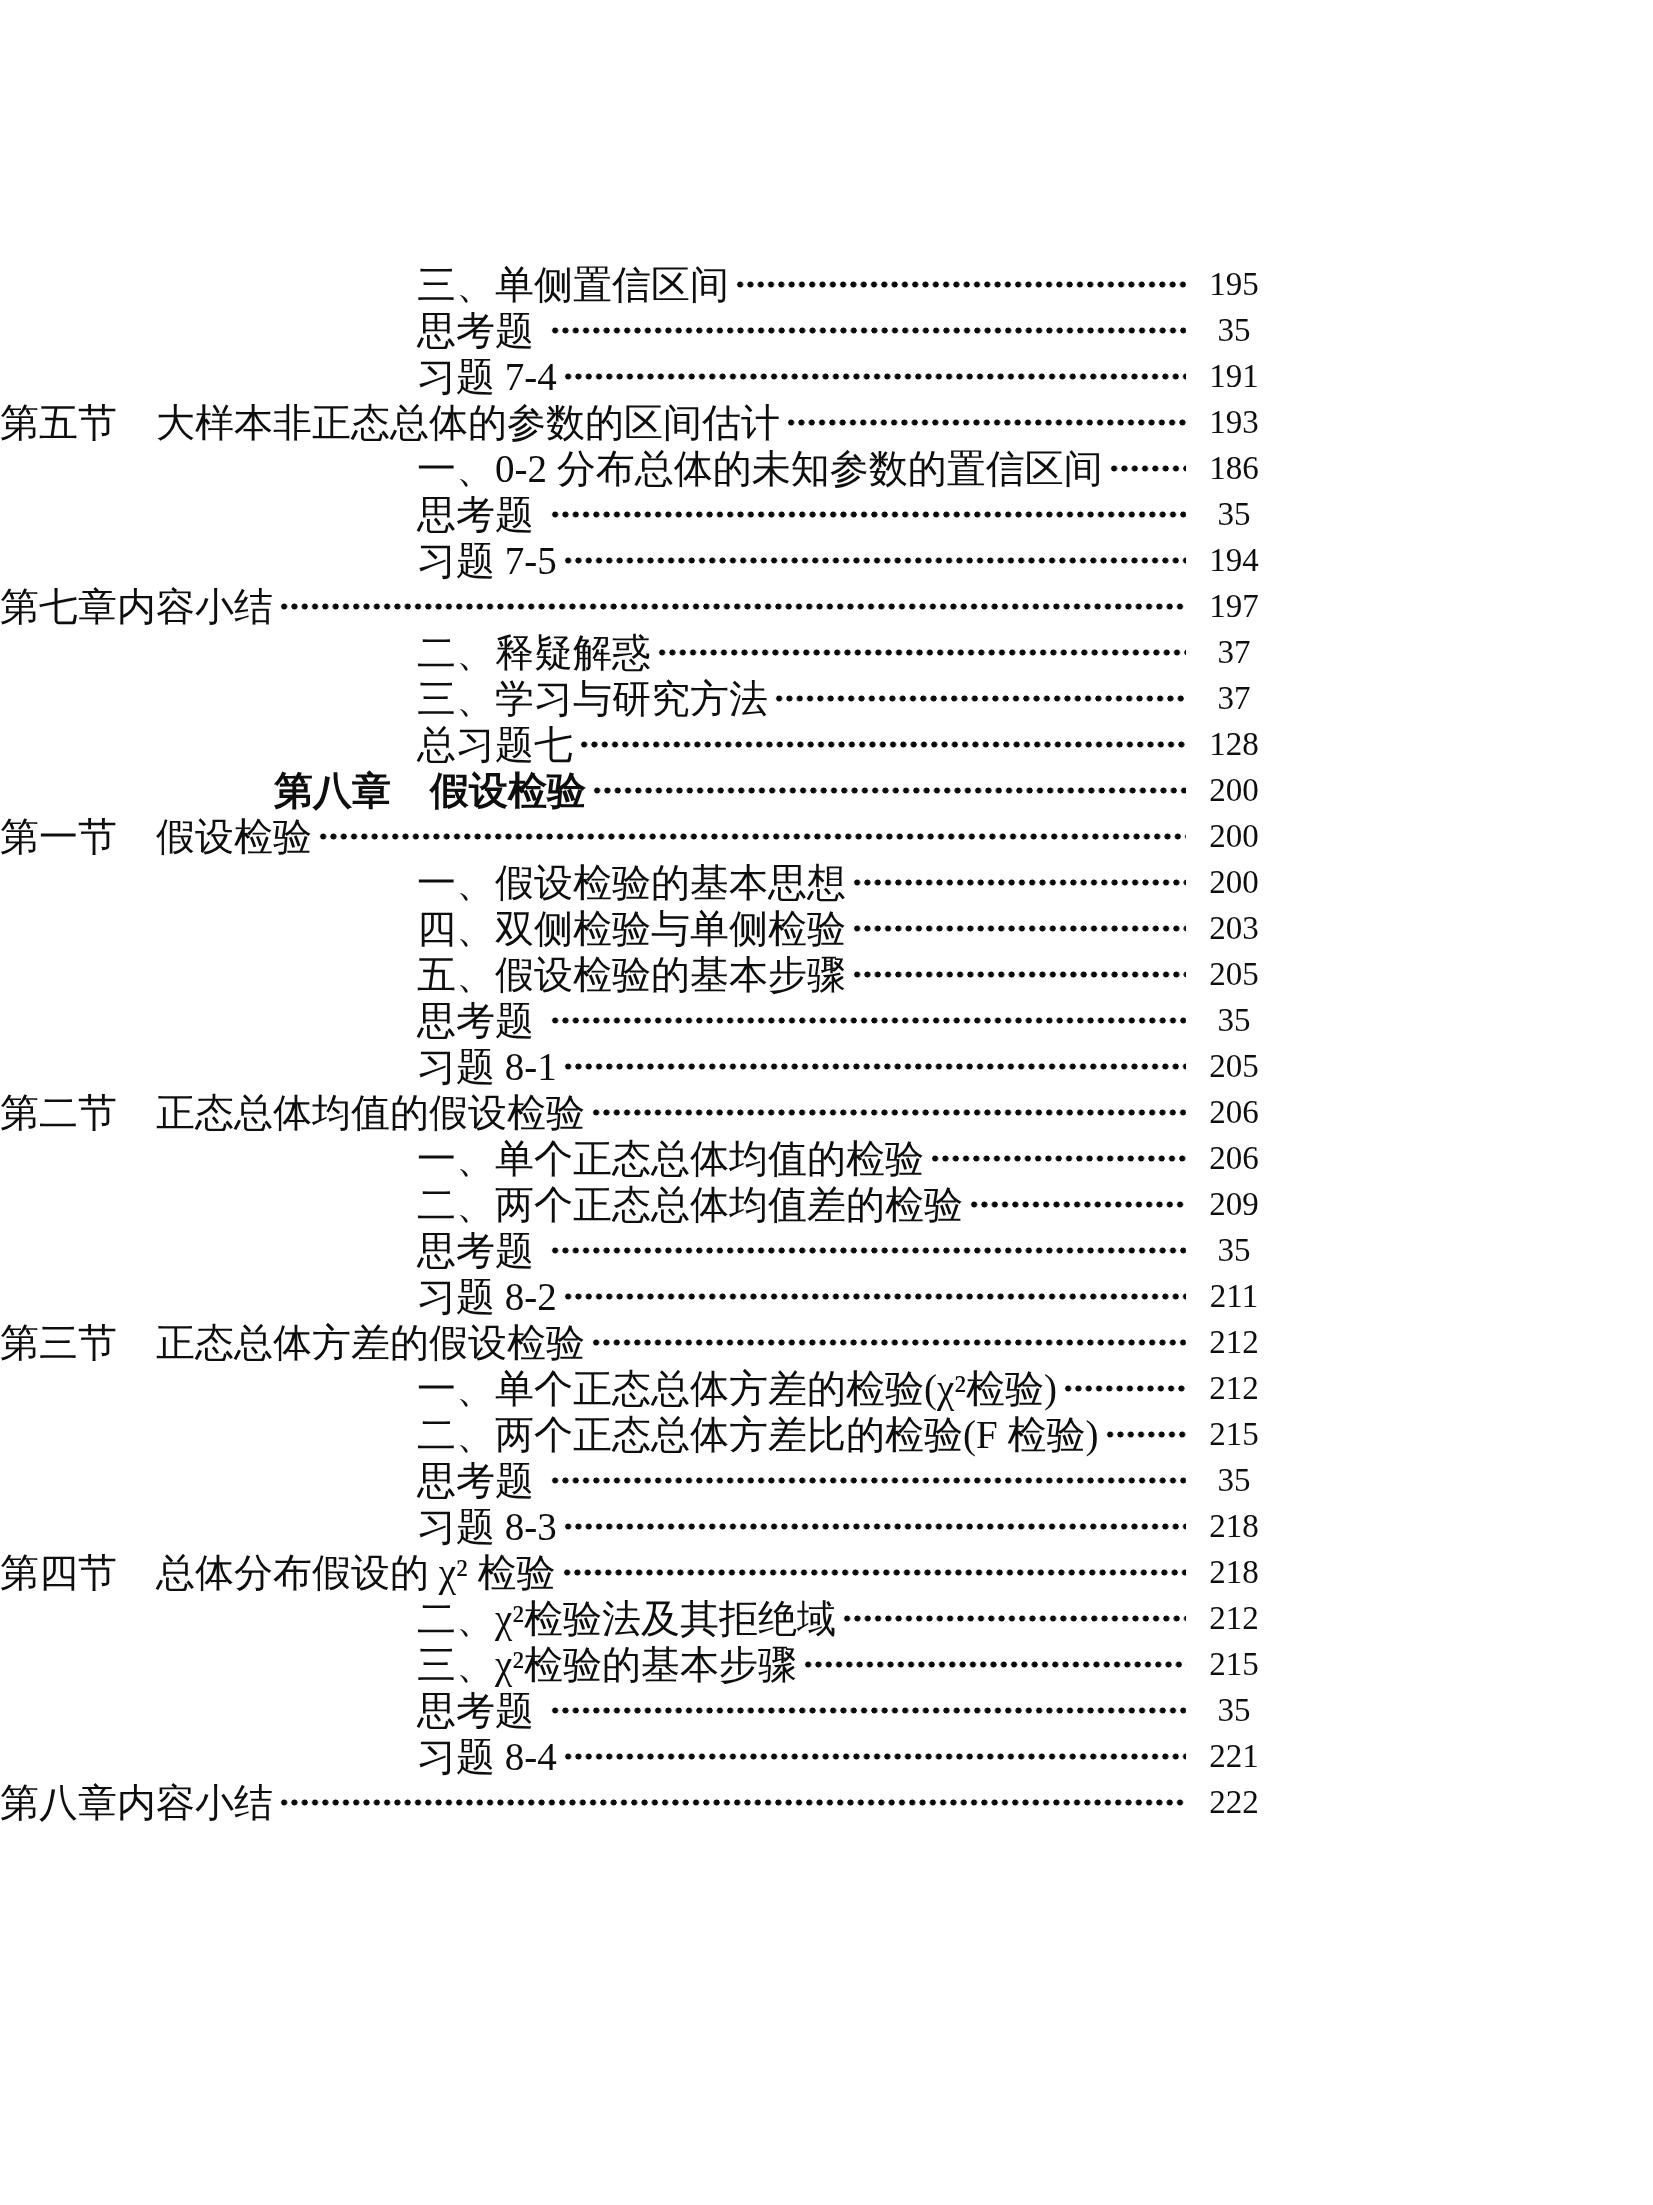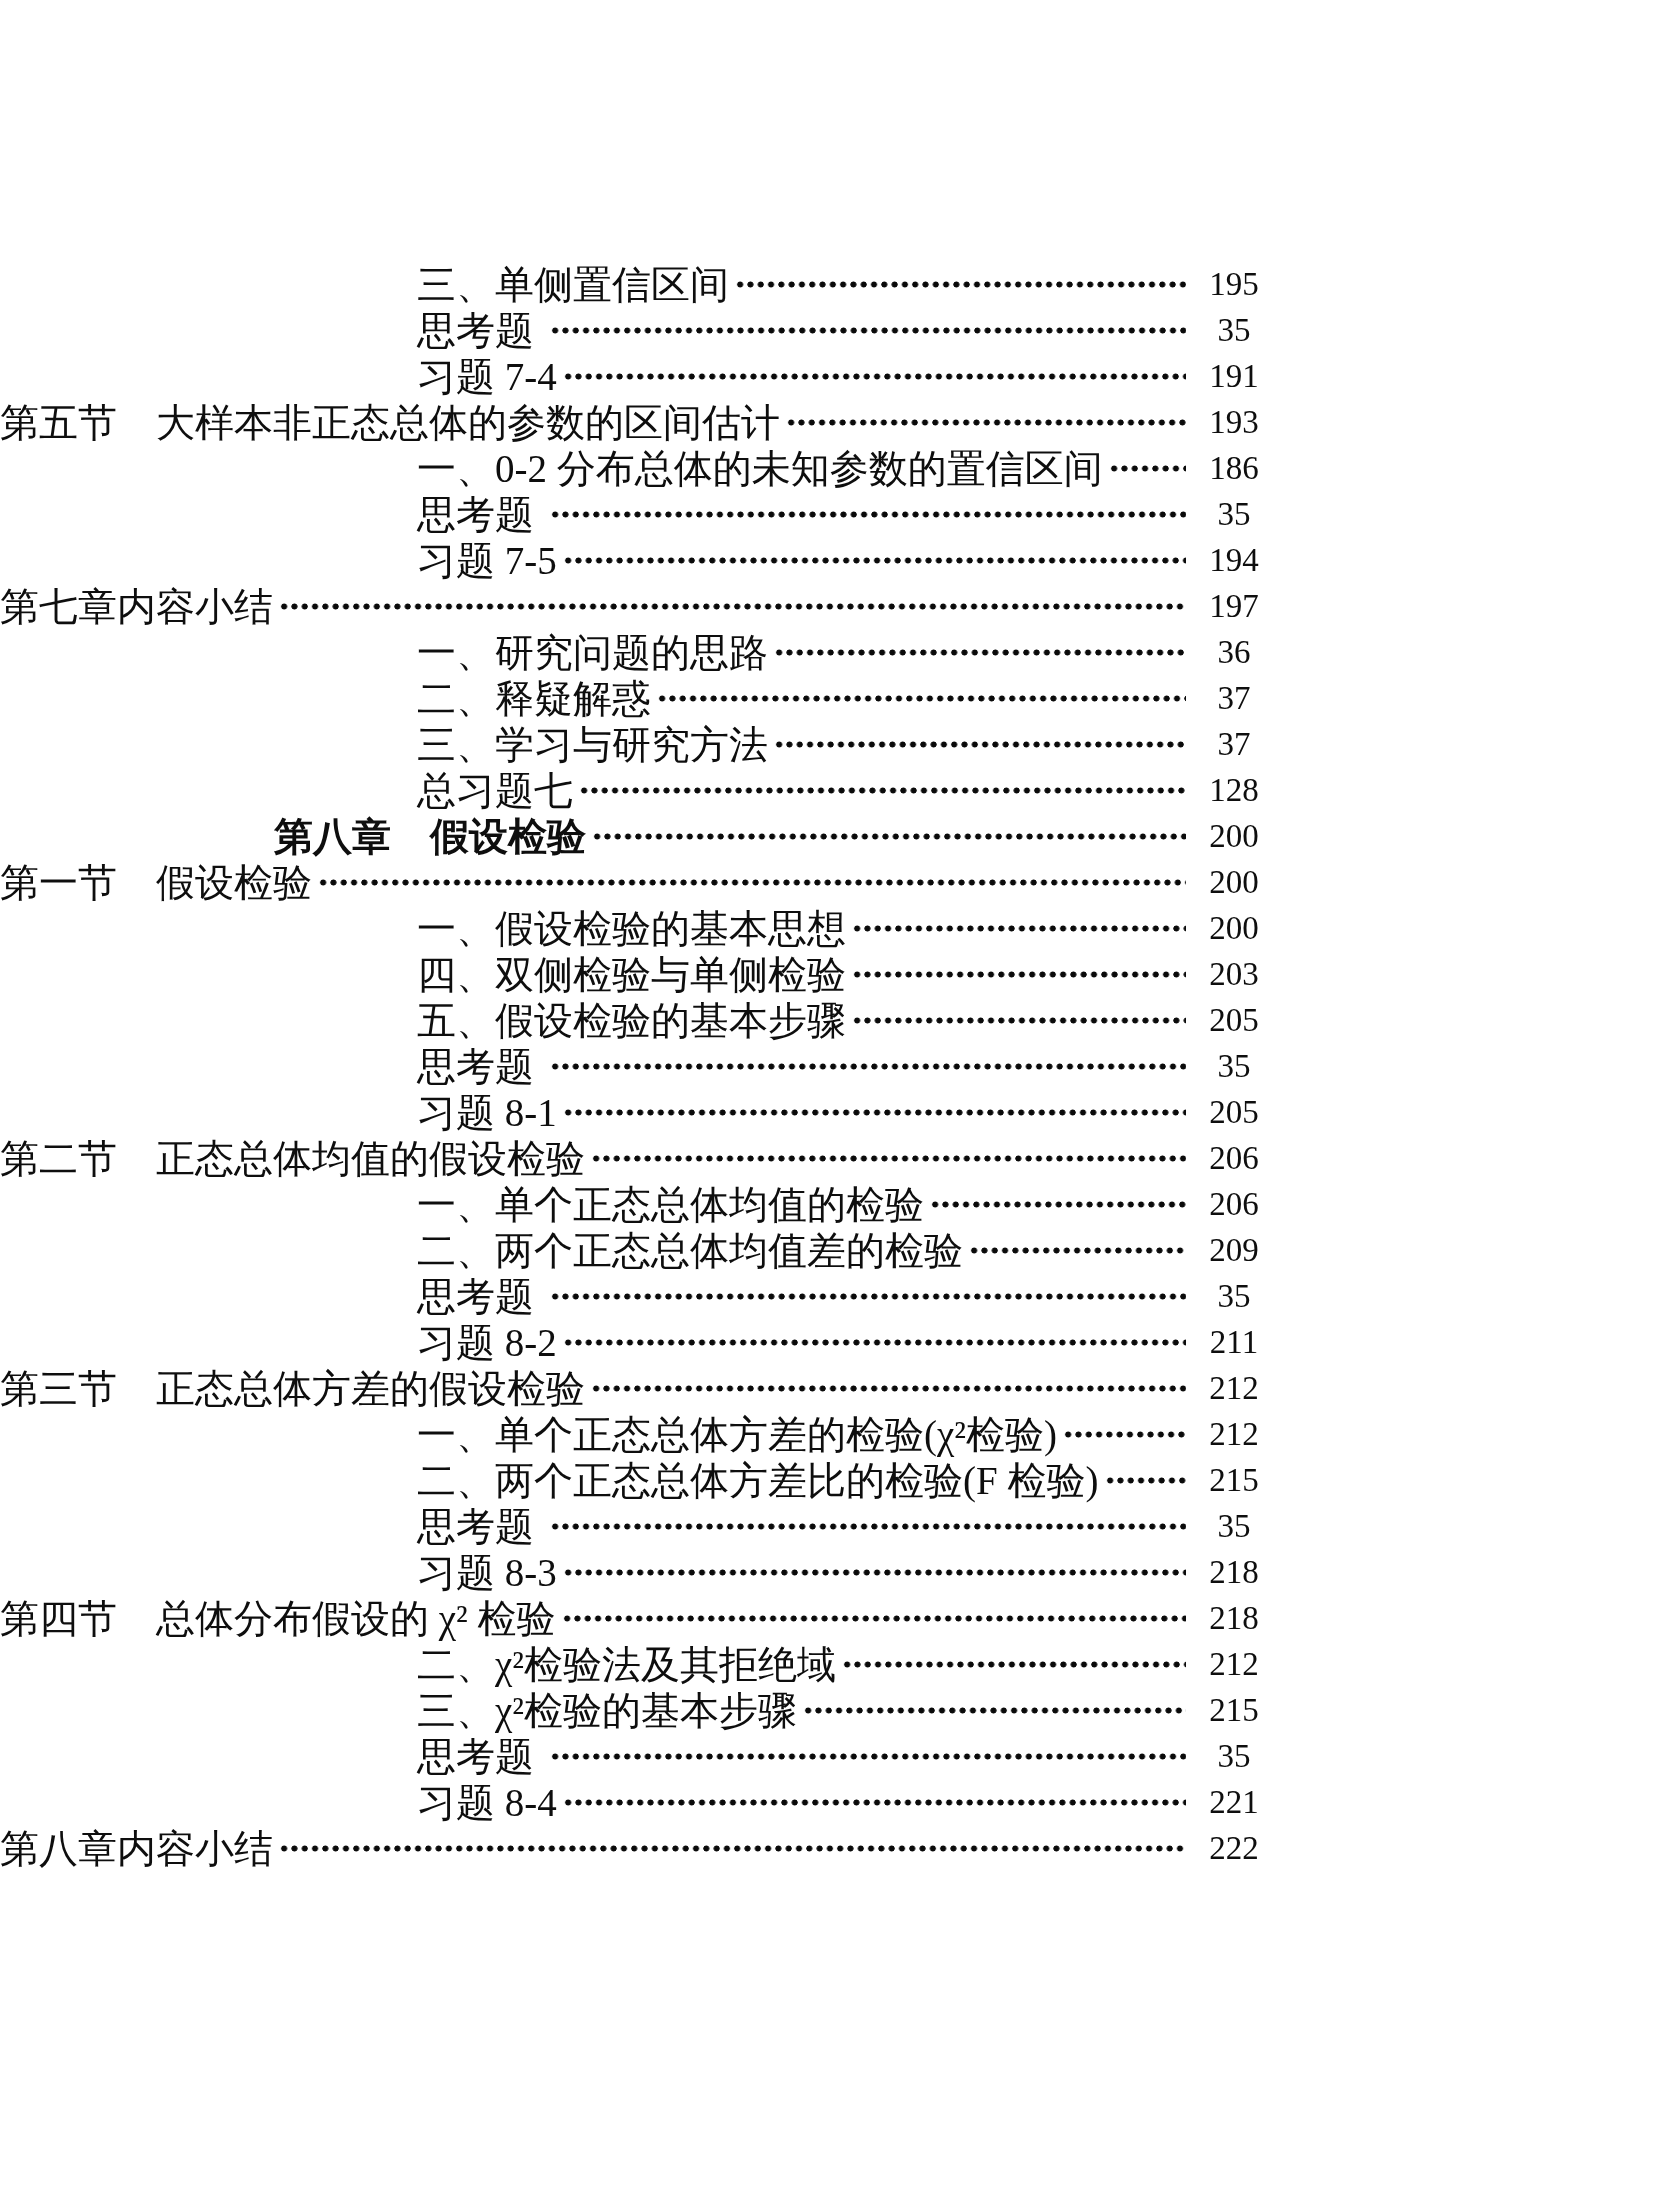--- a/index.html
+++ b/index.html
@@ -110,25 +110,20 @@
     <span class="title">习题 7-5</span>
     <span class="leader"></span>
     <span class="pagenum">194</span>
   </div>
       <div class="toc-row level-section">
     <span class="title">第七章内容小结</span>
     <span class="leader"></span>
     <span class="pagenum">197</span>
   </div>
       <div class="toc-row level-sub">
-    <span class="title">一、研究问题的思路</span>
-    <span class="leader"></span>
-    <span class="pagenum">36</span>
-  </div>
-      <div class="toc-row level-sub">
     <span class="title">二、释疑解惑</span>
     <span class="leader"></span>
     <span class="pagenum">37</span>
   </div>
       <div class="toc-row level-sub">
     <span class="title">三、学习与研究方法</span>
     <span class="leader"></span>
     <span class="pagenum">37</span>
   </div>
       <div class="toc-row level-sub">

